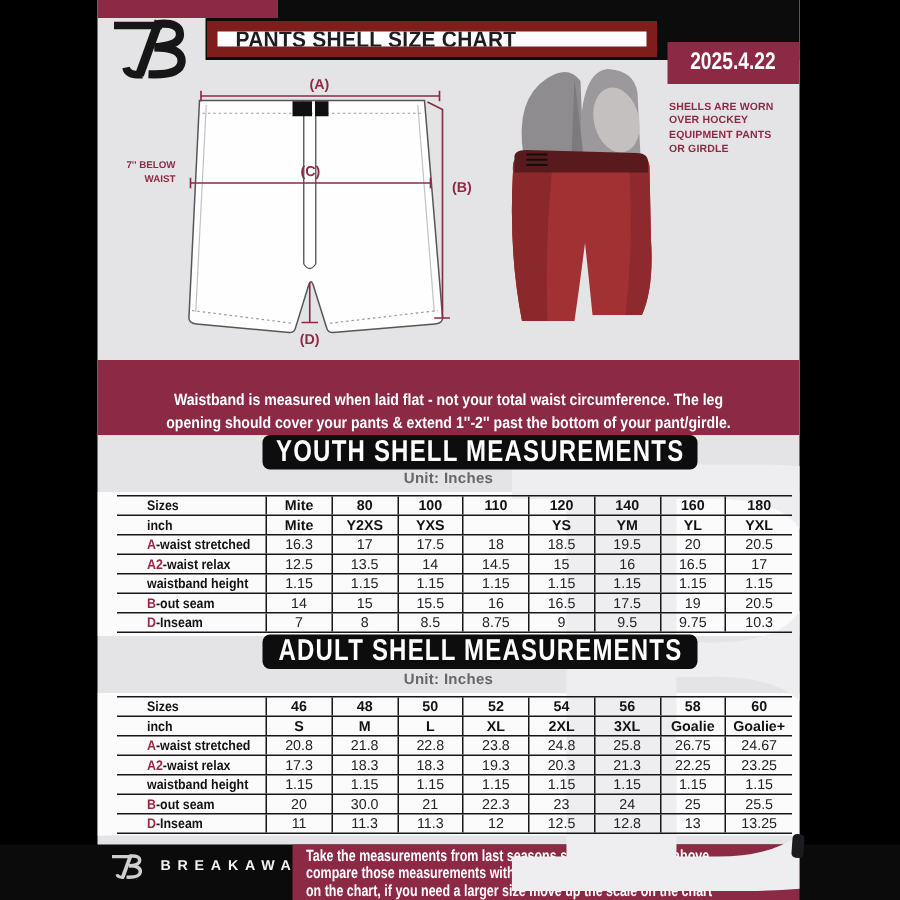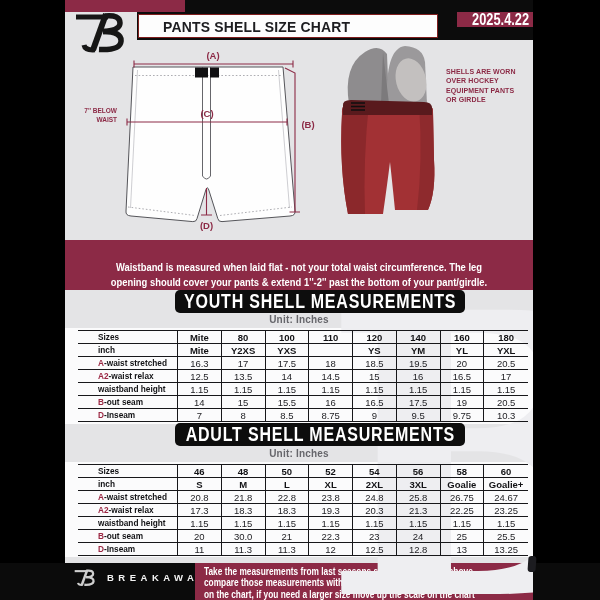--- a/index.html
+++ b/index.html
@@ -10,23 +10,23 @@
   }
   html,body{margin:0;padding:0;background:#000;}
   body{width:600px;height:600px;position:relative;font-family:"Liberation Sans",sans-serif;overflow:hidden;}
   .canvas{position:absolute;left:0;top:0;width:600px;height:600px;background:#000;overflow:hidden;}
   .page{position:absolute;left:65px;top:0;width:468px;height:600px;background:var(--page);overflow:hidden;}
 
   
   .stripe-maroon{position:absolute;left:0;top:0;width:120px;height:12px;background:var(--maroon);}
   .stripe-black{position:absolute;left:120px;top:0;width:348px;height:12px;background:#0c0c0c;}
   .header-band{position:absolute;left:72px;top:12px;width:396px;height:28px;background:#0c0c0c;}
-  .title-box{position:absolute;left:73px;top:14px;width:300px;height:24px;background:#fdfdfd;border:1px solid #7f1d1d;box-sizing:border-box;display:flex;align-items:center;padding-left:24px;overflow:hidden;}
+  .title-box{position:absolute;left:73px;top:14px;width:300px;height:24px;background:#fdfdfd;border:7px solid #7f1d1d;box-sizing:border-box;display:flex;align-items:center;padding-left:12px;overflow:hidden;}
   .title-box .t{font-size:15px;font-weight:700;color:#1d1d20;letter-spacing:.2px;white-space:nowrap;transform:scaleX(.93);transform-origin:left center;}
-  .date-box{position:absolute;left:380px;top:12px;width:88px;height:15px;background:var(--maroon);display:flex;align-items:center;justify-content:center;margin-left:12px;}
+  .date-box{position:absolute;left:380px;top:28px;width:88px;height:28px;background:var(--maroon);display:flex;align-items:center;justify-content:center;}
   .date-box .t{color:#fff;font-weight:700;font-size:16px;white-space:nowrap;transform:scaleX(.8);}
   .logo-top{position:absolute;left:6px;top:9px;}
 
   
   .pants-svg{position:absolute;left:53px;top:48px;}
   .below-waist{position:absolute;left:12px;top:107px;width:40px;text-align:right;font-size:6.5px;font-weight:700;color:var(--maroon);line-height:8.7px;}
   .photo-svg{position:absolute;left:270px;top:40px;}
   .photo-caption{position:absolute;left:381px;top:67px;width:84px;font-size:7px;font-weight:700;color:var(--maroon);line-height:9.3px;letter-spacing:.1px;}
 
   

